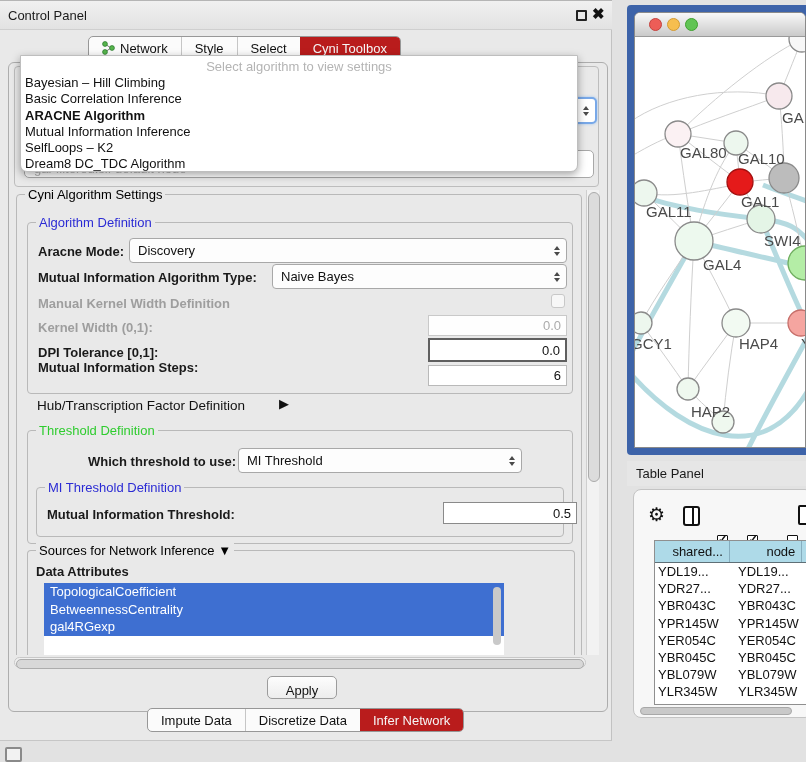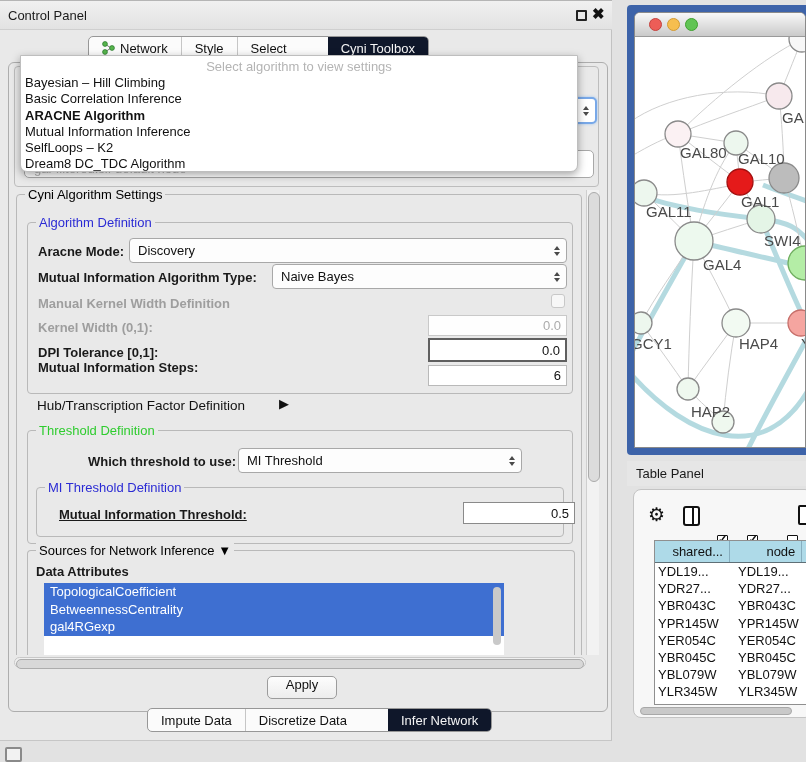--- a/index.html
+++ b/index.html
@@ -9,21 +9,21 @@
   
   .cp-window{left:0;top:0;width:612px;height:741px;background:#E9E9E9;border-right:1px solid #C2C2C2;border-bottom:1px solid #C6C6C6;}
   .cp-titlebar{left:0;top:0;width:612px;height:30px;background:linear-gradient(#F0F0F0,#E2E2E2);border-top:1px solid #B5B5B5;border-bottom:1px solid #CFCFCF;}
   .cp-title{left:8px;top:8px;font-size:13px;color:#1A1A1A;}
   .float-btn{left:576px;top:10px;width:11px;height:11px;border:2px solid #222;border-radius:1px;background:transparent;}
   .close-btn{left:592px;top:5px;font-size:15px;font-weight:bold;color:#111;}
   
   .tabbar{display:flex;border:1px solid #979797;border-radius:5px;overflow:hidden;background:#FBFBFB;height:24px;}
   .tab{display:flex;align-items:center;padding:0 13px;font-size:13px;color:#111;border-left:1px solid #C6C6C6;white-space:nowrap;}
   .tab:first-child{border-left:none;}
-  .tab.sel{background:#0f172a;color:#F6F6F6;border-left:none;margin-left:28px;}
+  .tab.sel{background:#b91c1c;color:#F6F6F6;border-left:none;}
   .tab.sel + .tab{border-left:none;}
   
   .content-pane{left:8px;top:62px;width:600px;height:650px;border:1px solid #ADADAD;border-radius:6px;background:#E9E9E9;}
   
   .hidden-group{left:14px;top:66px;width:585px;height:121px;border:1px solid #BDBDBD;border-radius:4px;}
   .hidden-combo-focus{left:300px;top:97px;width:297px;height:27px;background:#fff;border:2px solid #78A8E8;border-radius:5px;box-shadow:0 0 3px #9CC2EE;}
   .hidden-field{left:24px;top:150px;width:570px;height:28px;background:#fff;border:1px solid #A8A8A8;border-radius:5px;}
   .hidden-field-text{left:34px;top:161px;font-size:13px;color:#B5B5B5;}
   
   .popup{left:20px;top:55px;width:558px;height:117px;background:#FFFFFF;border:1px solid #BEBEBE;border-radius:0 0 7px 7px;box-shadow:0 3px 9px rgba(0,0,0,0.35);z-index:30;}
@@ -46,21 +46,21 @@
   .checkbox{width:14px;height:14px;border:1px solid #C8C8C8;border-radius:3px;background:#F7F7F7;}
   
   .attr-list{background:#fff;overflow:hidden;}
   .attr-item{height:17.5px;line-height:17.5px;background:#3E6FD1;color:#fff;font-size:13px;padding-left:6px;}
   .vthumb{position:absolute;background:#C9C9C9;border-radius:4px;}
   
   .sb-v{background:#F2F2F2;border-left:1px solid #CFCFCF;}
   .sb-v .thumb{position:absolute;left:1px;width:10px;background:#DCDCDC;border:1px solid #ABABAB;border-radius:6px;}
   .sb-h{background:#F0F0F0;border:1px solid #C8C8C8;border-radius:6px;}
   .sb-h .thumb{position:absolute;top:1px;height:8px;background:#D8D8D8;border:1px solid #ACACAC;border-radius:5px;}
-  .apply-btn{left:267px;top:676px;width:70px;height:23px;background:linear-gradient(#FDFDFD,#EDEDED);border:1px solid #9C9C9C;border-radius:5px;font-size:13px;color:#111;display:flex;align-items:flex-start;justify-content:center;}
+  .apply-btn{left:267px;top:676px;width:70px;height:23px;background:linear-gradient(#FDFDFD,#EDEDED);border:1px solid #9C9C9C;border-radius:5px;font-size:13px;color:#111;display:flex;align-items:flex-end;justify-content:center;}
   
   .net-panel{left:627px;top:5px;width:179px;height:450px;background:#3D63A9;border-radius:4px 0 0 4px;}
   .net-window{left:634px;top:12px;width:172px;height:436px;background:#fff;border:1px solid #8A8A8A;border-radius:6px 6px 0 0;overflow:hidden;}
   .net-titlebar{left:0;top:0;width:172px;height:24px;background:linear-gradient(#F8F8F8,#CACACA);border-bottom:1px solid #9A9A9A;}
   .light{width:13px;height:13px;border-radius:50%;top:5px;}
   .net-canvas{left:0;top:24px;width:172px;height:412px;background:#fff;overflow:hidden;}
   .net-label{position:absolute;font-size:15px;color:#4A4A4A;white-space:nowrap;}
   
   .tp-bar{left:627px;top:461px;width:179px;height:25px;background:#E6E6E6;}
   .tp-title{left:636px;top:466px;font-size:13px;color:#1A1A1A;}
@@ -187,22 +187,22 @@
           <div class="abs combo" style="left:210px;top:17px;width:284px;">
             <span>MI Threshold</span>
             <span class="spin">
                 <span class="tri-u"></span>
                 <span class="tri-d"></span>
               </span>
           </div>
 
           <div class="abs fs" style="left:8px;top:56px;width:528px;height:50px;">
             <span class="fs-label blue">MI Threshold Definition</span>
-            <span class="abs blabel" style="left:22px;top:19px;text-decoration:underline;">Mutual Information Threshold:</span>
-            <div class="abs field" style="left:406px;top:14px;width:112px;height:22px;border-color:#8A8A8A;margin-left:20px;">
+            <span class="abs blabel" style="left:10px;top:19px;">Mutual Information Threshold:</span>
+            <div class="abs field" style="left:406px;top:14px;width:134px;height:22px;border-color:#8A8A8A;">
                 <span>0.5</span>
               </div>
           </div>
         </div>
 
         <div class="abs fs" style="left:10px;top:355px;width:548px;height:130px;border-bottom:none;border-radius:4px 4px 0 0;">
           <span class="fs-label"><span>Sources for Network Inference</span> <span>▼</span></span>
           <span class="abs blabel" style="left:8px;top:13px;">Data Attributes</span>
           <div class="abs attr-list" style="left:16px;top:32px;width:460px;height:95px;">
             <div class="attr-item">TopologicalCoefficient</div>

